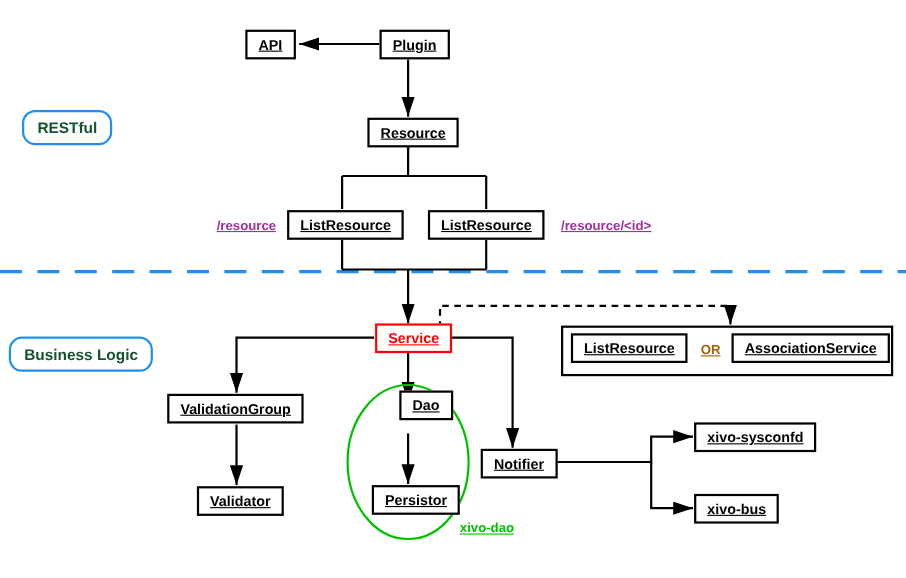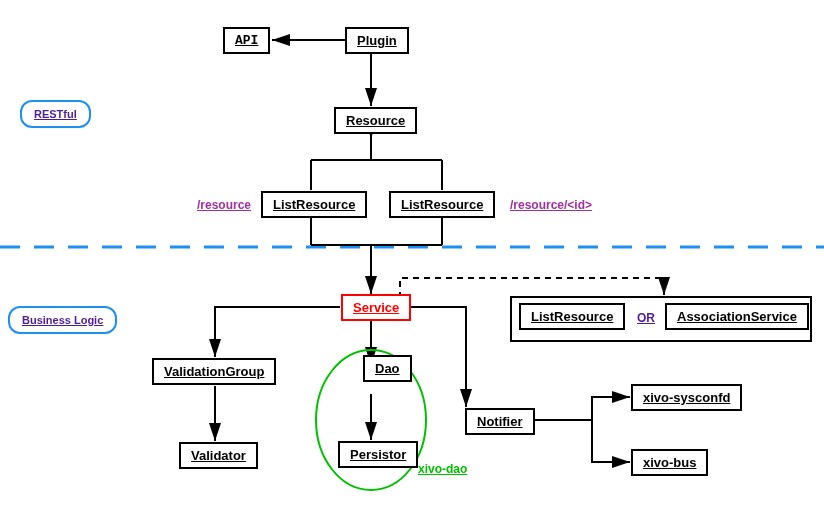--- a/index.html
+++ b/index.html
@@ -1,23 +1,23 @@
 <!DOCTYPE html>
 <html><head>
 <meta charset="utf-8">
 <style>
 html,body{margin:0;padding:0;font-family:sans-serif;font-weight:bold;}
 .canvas{position:relative;width:824px;height:525px;background:#fff;}
 .box{position:absolute;border:2px solid #000;background:#fff;padding:4px 10px;text-align:center;font-size:13px;}
 .box span{text-decoration:underline;}
-.pill{position:absolute;border:2px solid #2090f0;border-radius:12px;padding:6px 12px;color:#4c1d95;font-size:11px;text-decoration:underline;}
+.pill{position:absolute;border:2px solid #2090f0;border-radius:12px;padding:6px 12px;color:#14532d;font-size:14px;}
 .lbl{position:absolute;font-size:12px;text-decoration:underline;}
 .lbl.purple{color:#a030a0;}
 .lbl.green{color:#00c000;}
-.lbl.black{color:#4c1d95;}
+.lbl.black{color:#a16207;}
 svg{position:absolute;top:0;left:0;}
 </style>
 </head>
 <body>
 
 <div class="canvas">
 
 <svg width="824" height="525">
   <defs>
     <marker id="ah" markerWidth="10" markerHeight="10" refX="9" refY="3" orient="auto">
@@ -59,40 +59,40 @@
   <path d="M 497 420 L 592 420 L 592 397 L 630 397" fill="none" stroke="#000" stroke-width="2" marker-end="url(#ah)"></path>
 
   <path d="M 592 420 L 592 462 L 630 462" fill="none" stroke="#000" stroke-width="2" marker-end="url(#ah)"></path>
 
   <ellipse cx="371" cy="420" rx="55" ry="70" fill="none" stroke="#00c000" stroke-width="2"></ellipse>
 </svg>
 
 <div class="pill" style="left:20px;top:100px;"><span>RESTful</span></div>
 <div class="pill" style="left:8px;top:306px;"><span>Business Logic</span></div>
 
-<div class="box" style="left:223px;top:27px;font-family:Liberation Mono, monospace;"><span>API</span></div>
+<div class="box" style="left:223px;top:27px;"><span>API</span></div>
 <div class="box" style="left:345px;top:27px;"><span>Plugin</span></div>
 <div class="box" style="left:334px;top:107px;"><span>Resource</span></div>
 
 <div class="box" style="left:261px;top:191px;"><span>ListResource</span></div>
 <div class="box" style="left:389px;top:191px;"><span>ListResource</span></div>
 <div class="lbl purple" style="left:197px;top:198px;">/resource</div>
 <div class="lbl purple" style="left:510px;top:198px;">/resource/&lt;id&gt;</div>
 
 <div class="box" style="left:341px;top:294px;border-color:#ff0000;color:#ff0000;"><span>Service</span></div>
 
 <div class="box" style="left:510px;top:296px;width:290px;height:34px;padding:4px;"></div>
 <div class="box" style="left:519px;top:303px;"><span>ListResource</span></div>
 <div class="lbl black" style="left:637px;top:311px;">OR</div>
 <div class="box" style="left:665px;top:303px;"><span>AssociationService</span></div>
 
 <div class="box" style="left:152px;top:358px;"><span>ValidationGroup</span></div>
 <div class="box" style="left:179px;top:442px;"><span>Validator</span></div>
 
 <div class="box" style="left:351px;top:355px;margin-left:12px;"><span>Dao</span></div>
 <div class="box" style="left:338px;top:441px;"><span>Persistor</span></div>
-<div class="lbl green" style="left:418px;top:462px;">xivo-dao</div>
+<div class="lbl green" style="left:418px;top:473px;">xivo-dao</div>
 
-<div class="box" style="left:437px;top:408px;margin-left:28px;"><span>Notifier</span></div>
+<div class="box" style="left:437px;top:408px;"><span>Notifier</span></div>
 <div class="box" style="left:631px;top:384px;"><span>xivo-sysconfd</span></div>
 <div class="box" style="left:631px;top:449px;"><span>xivo-bus</span></div>
 
 </div>
 
 </body></html>

